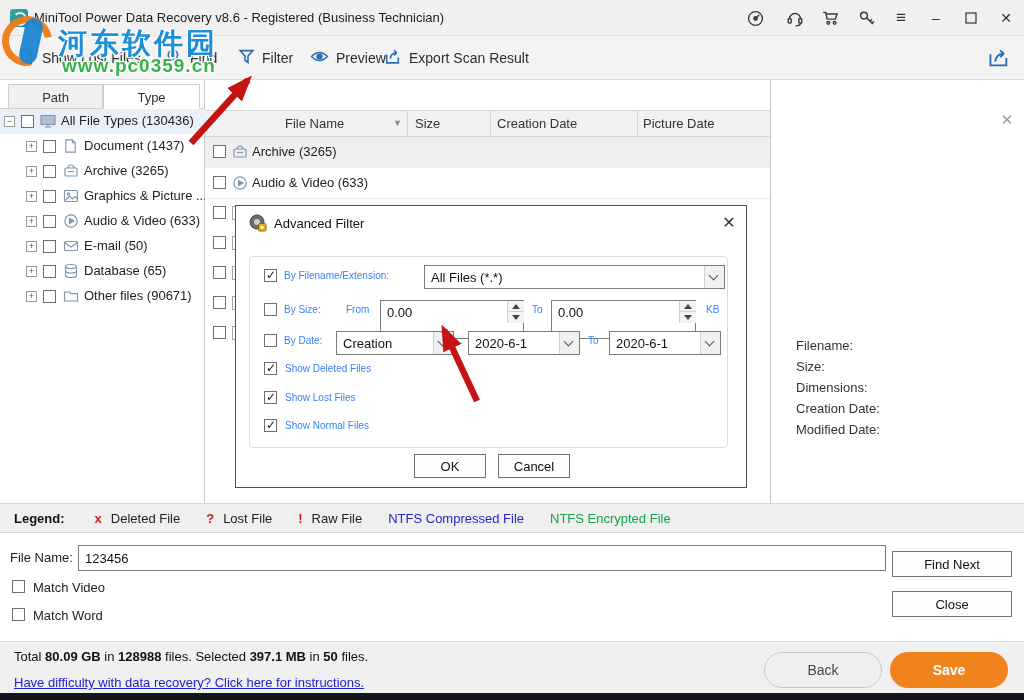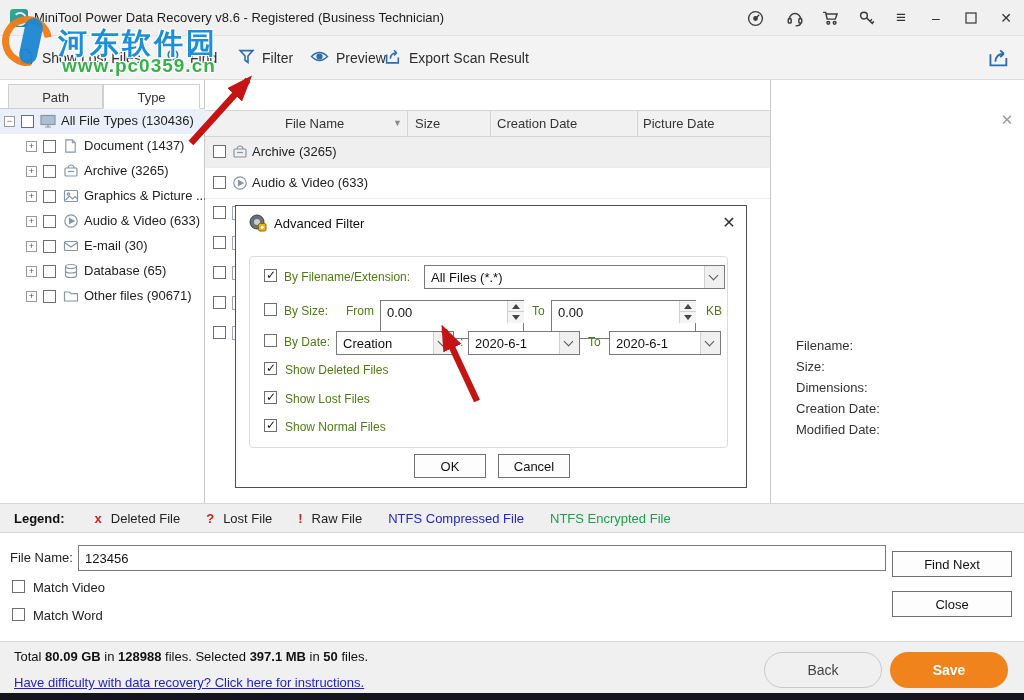--- a/index.html
+++ b/index.html
@@ -96,21 +96,21 @@
   .bottom-strip { left:0; top:693px; width:1024px; height:7px; background:#15151e; }
 
   
   .dialog { left:235px; top:205px; width:512px; height:283px; background:#fff;
     border:1px solid #4f4f4f; z-index:40; }
   .dlg-title { position:absolute; left:38px; top:10px; font-size:13px; color:#111; }
   .dlg-close { position:absolute; left:484px; top:8px; width:18px; height:18px; color:#333;
     font-size:16px; line-height:18px; text-align:center; }
   .groupbox { position:absolute; left:13px; top:50px; width:479px; height:192px;
     border:1px solid #dcdcdc; border-radius:4px; }
-  .dlg-label { position:absolute; font-size:12px; color:#4d7c0f; white-space:nowrap; }
+  .dlg-label { position:absolute; font-size:10px; color:#3b82f6; white-space:nowrap; }
   .combo { position:absolute; height:24px; border:1px solid #7a7a7a; background:#fff; }
   .combo .val { position:absolute; left:6px; top:4px; font-size:13px; color:#111; white-space:nowrap; }
   .combo .arr { position:absolute; right:0; top:0; width:20px; height:22px; background:#f0f0f0;
     border-left:1px solid #d0d0d0; }
   .chev { position:absolute; right:6px; top:7px; width:7px; height:7px;
     border-right:1px solid #555; border-bottom:1px solid #555; transform:rotate(45deg); }
   .spin { position:absolute; height:39px; border:1px solid #7a7a7a; background:#fff;padding-left:21px; }
   .spin .val { position:absolute; left:6px; top:4px; font-size:13px; color:#111; }
   .spin .btns { position:absolute; right:0; top:0; width:16px; height:22px; border-left:1px solid #d0d0d0; }
   .spin .up,.spin .dn { position:absolute; left:0; width:16px; height:11px; background:#f4f4f4; }
@@ -312,21 +312,21 @@
     </div>
     <div class="abs tree-row" style="top:154px">
       <div class="expander" style="left:26px;top:7px">+</div>
       <div class="cbx" style="left:43px;top:6px"></div>
       <div class="ticon" style="left:63px;top:4px">
         <svg width="16" height="16" viewBox="0 0 16 16">
             <rect x="1.5" y="3.5" width="13" height="9" rx="1"></rect>
             <path d="M1.5 4.5 L8 9 L14.5 4.5"></path>
           </svg>
       </div>
-      <div class="tree-label" style="left:84px">E-mail (30)</div>
+      <div class="tree-label" style="left:84px">E-mail (50)</div>
     </div>
     <div class="abs tree-row" style="top:179px">
       <div class="expander" style="left:26px;top:7px">+</div>
       <div class="cbx" style="left:43px;top:6px"></div>
       <div class="ticon" style="left:63px;top:4px">
         <svg width="16" height="16" viewBox="0 0 16 16">
             <ellipse cx="8" cy="3.5" rx="5.5" ry="2"></ellipse>
             <path d="M2.5 3.5 v9 a5.5 2 0 0 0 11 0 v-9"></path>
             <path d="M2.5 8 a5.5 2 0 0 0 11 0"></path>
           </svg>

